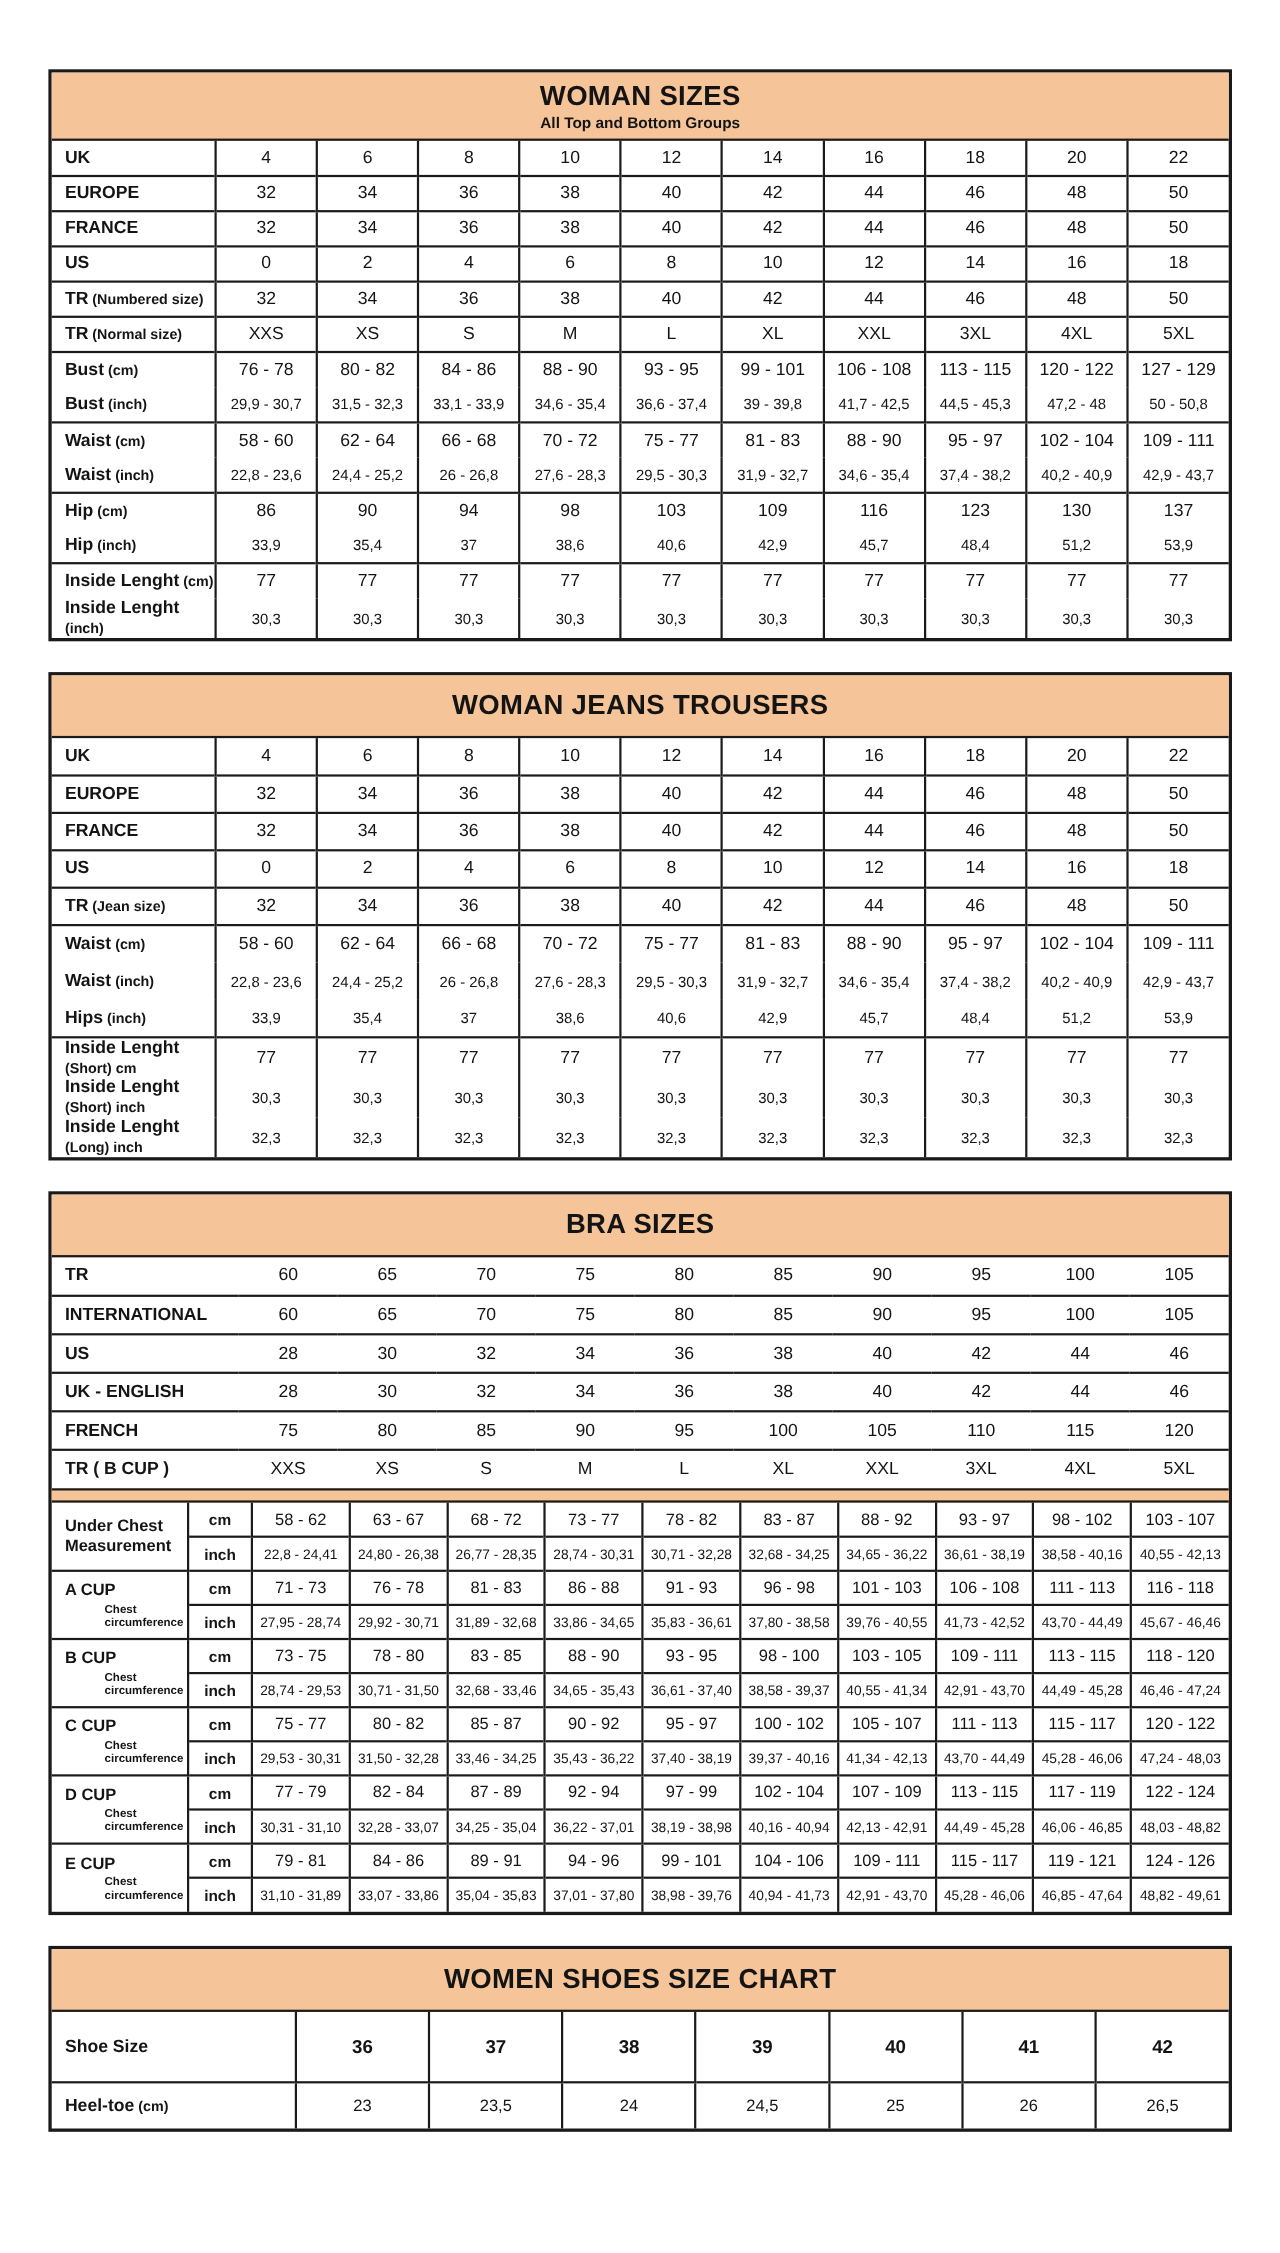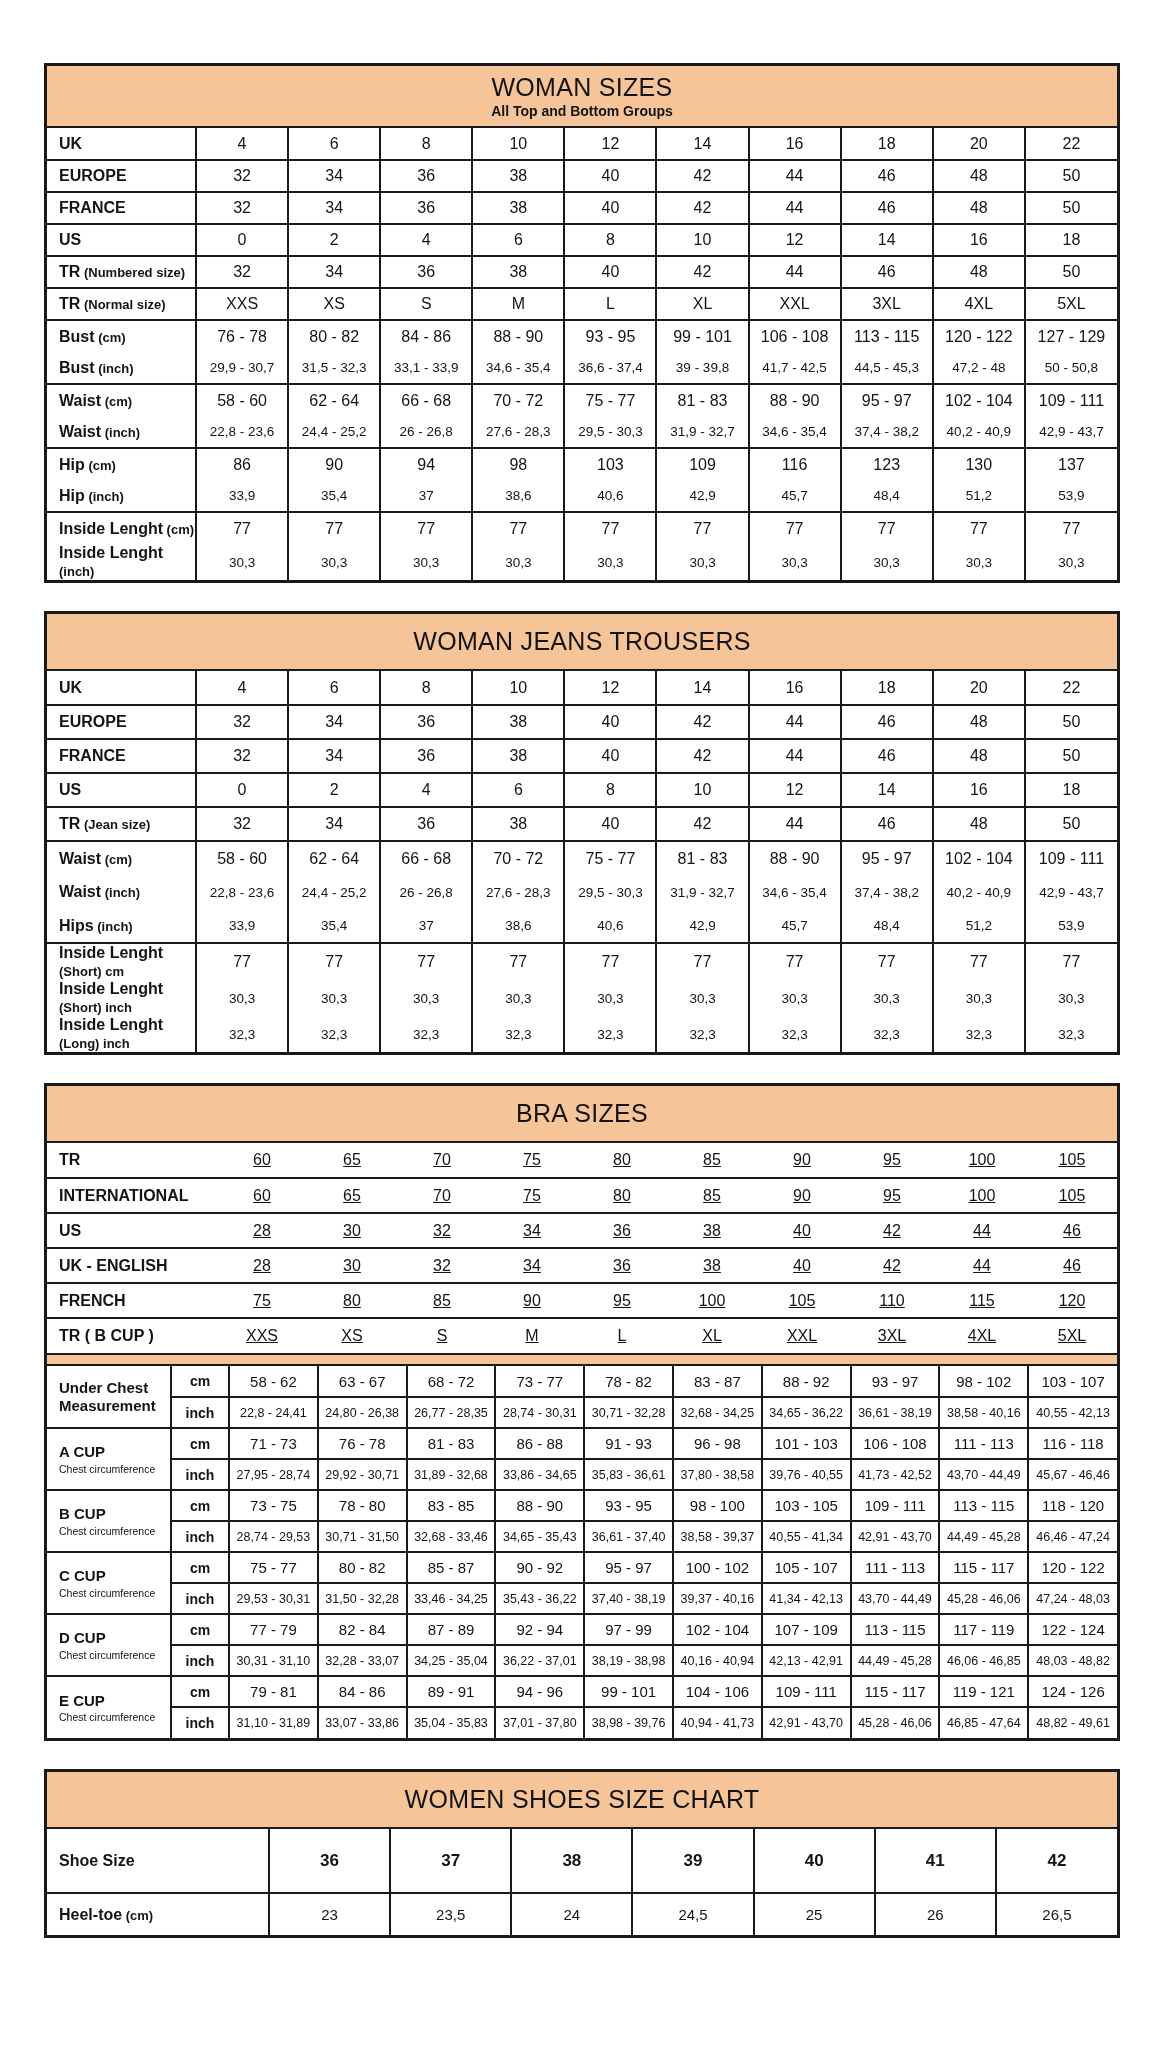--- a/index.html
+++ b/index.html
@@ -18,21 +18,21 @@
     background:#fff;
   }
   .band {
     background:var(--accent, #f5c498);
     border-bottom:2px solid var(--line, #1a1a1a);
     text-align:center;
     display:flex; flex-direction:column; justify-content:center;
   }
   .band-t1 { height:62px; }
   .band-std { height:57px;text-align:center; }
-  .band-title { font-size:25px; font-weight:normal; letter-spacing:.3px; }
+  .band-title { font-size:25px; font-weight:bold; letter-spacing:.3px; }
   .band-sub { font-size:14px; font-weight:bold; margin-top:1px; }
 
   table { width:100%; border-collapse:collapse; table-layout:fixed; }
   th, td { text-align:center; vertical-align:middle; overflow:hidden; }
 
   .lbl {
     text-align:left; padding-left:12px; font-weight:bold; font-size:16px;
     border-right:2px solid var(--line,#1a1a1a);
   }
   .lbl-main { font-weight:bold; }
@@ -43,33 +43,33 @@
   .inner-sep td { border-top:2px solid var(--line,#1a1a1a); }
 
   
   .t-main tr { height:32px; }
   .t-main .lbl { width:149px; }
   .t-jeans tr { height:34px; }
 
   
   .t-braA tr { height:35px; }
   .t-braA .lbl { width:170px; border-right:none; }
-  .t-braA .val { border-left:none;text-decoration:underline; }
+  .t-braA .val { border-left:none; }
 
   
   .bra-band {
     height:13px; background:var(--accent,#f5c498);
     border-top:2px solid var(--line,#1a1a1a);
     border-bottom:2px solid var(--line,#1a1a1a);
   }
 
   
   .t-braB tr { height:31px; }
   .t-braB .lbl { width:124px; font-size:15px; line-height:1.15; padding-right:4px; }
-  .t-braB .cup-sub { font-size:10.5px; font-weight:normal; margin-top:2px; }
+  .t-braB .cup-sub { font-size:10.5px; font-weight:bold; margin-top:2px;margin-left:36px; }
   .t-braB .unit { width:58px; font-weight:bold; font-size:14px; border-left:2px solid var(--line,#1a1a1a); }
   .t-braB .val { font-size:15px; }
   .t-braB tr.small .val { font-size:12.5px; }
 
   
   .t-shoes .lbl { width:222px; }
   .t-shoes tr.big { height:64px; }
   .t-shoes tr.big .val { font-weight:bold; font-size:17px; }
   .t-shoes tr.plain { height:42px; }
   .t-shoes tr.plain .val { font-size:15px; }

